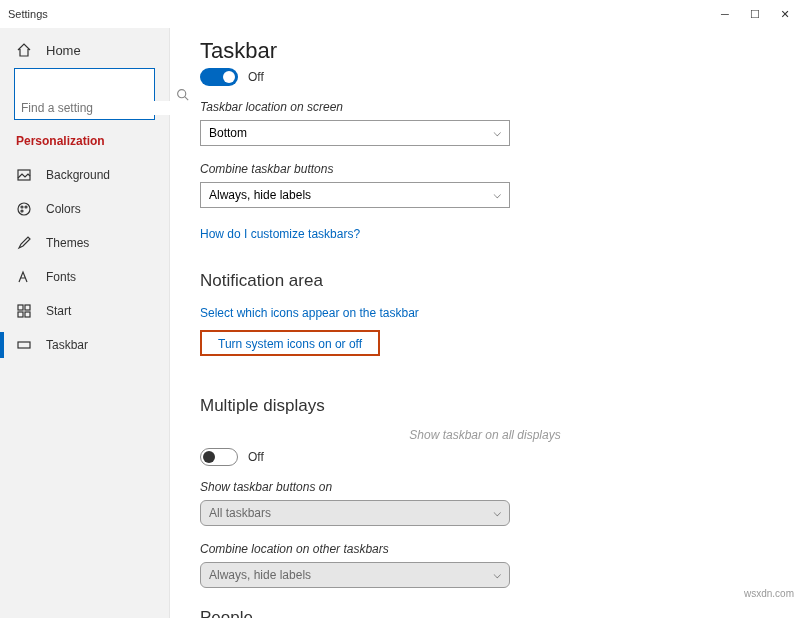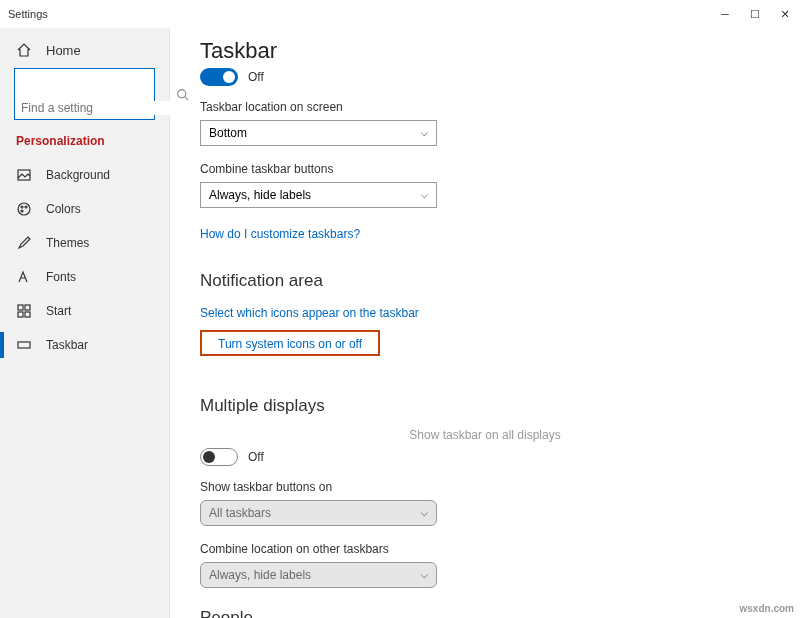--- a/index.html
+++ b/index.html
@@ -19,29 +19,29 @@
     .navitem.active::before { content: ""; position: absolute; left: 0; top: 4px; bottom: 4px; width: 4px; background: #0067c0; }
     .main { flex: 1; padding: 10px 30px 10px 30px; overflow-y: auto; }
     .page-title { font-size: 22px; font-weight: 400; color: #222; margin-bottom: 4px; }
     .toggle-row { display: flex; align-items: center; font-size: 12px; color: #333; margin-bottom: 14px; }
     .toggle { width: 38px; height: 18px; border-radius: 10px; position: relative; margin-right: 10px; }
     .toggle.on { background: #0067c0; }
     .toggle.off { background: #fff; border: 1px solid #888; }
     .toggle .knob { width: 12px; height: 12px; border-radius: 50%; position: absolute; top: 2px; }
     .toggle.on .knob { right: 3px; background: #fff; top: 3px; }
     .toggle.off .knob { left: 2px; background: #333; top: 2px; }
-    .label { font-size: 12px; color: #333; margin-bottom: 6px; }
+    .label { font-size: 12px; color: #333; margin-bottom: 6px; font-style: italic; }
     .label.disabled { color: #9a9a9a; text-align: center; }
-    .select { width: 237px; border: 1px solid #999; padding: 5px 8px; font-size: 12px; display: flex; justify-content: space-between; align-items: center; background: #fff; margin-bottom: 16px; }
+    .select { width: 310px; border: 1px solid #999; padding: 5px 8px; font-size: 12px; display: flex; justify-content: space-between; align-items: center; background: #fff; margin-bottom: 16px; }
     .select.disabled { background: #e6e6e6; color: #888; color: #6a6a6a; border-radius: 6px; }
     .chev { font-size: 10px; color: #555; }
     .link { color: #0067c0; font-size: 12px; display: inline-block; margin-bottom: 10px; }
     .section-h { font-size: 17px; font-weight: 400; color: #333; margin: 20px 0 12px 0; }
     .highlight { border: 2px solid #c2410c; padding: 2px 16px; display: inline-block; margin-bottom: 20px; }
-    .watermark { position: absolute; right: 6px; bottom: 4px; font-size: 10px; color: #999; font-weight: bold; }
+    .watermark { position: absolute; right: 6px; bottom: 19px; font-size: 10px; color: #999; }
     svg { display: block; }
   </style>
 </head>
 <body>
 
 <div class="titlebar">
   <span>Settings</span>
   <div class="winctrls">
     <div>─</div>
     <div>☐</div>

